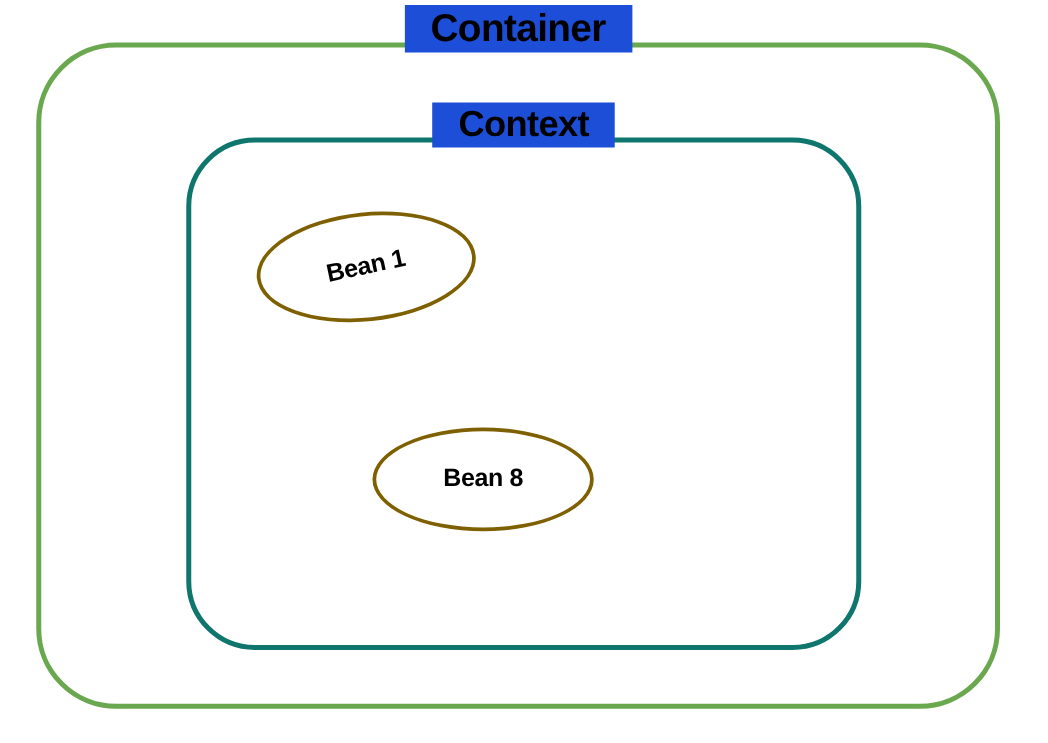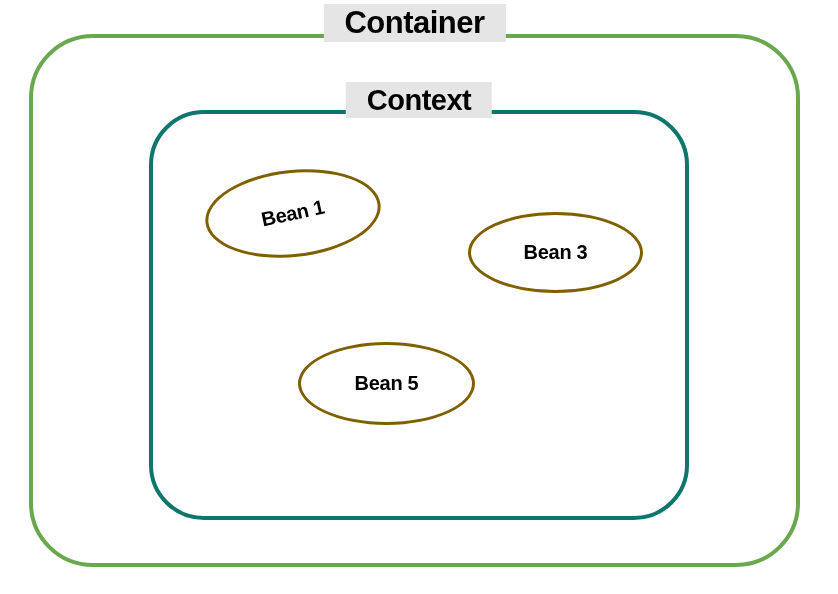--- a/index.html
+++ b/index.html
@@ -33,21 +33,21 @@
     top: 72px;    
     width: 540px;
     height: 410px;
     border: 4px solid #0f766e;
     border-radius: 55px;
   }
   .legend {
     position: absolute;
     left: 50%;
     transform: translateX(-50%);
-    background: #e5e5e5;
+    background: #1d4ed8;
     padding: 0 21px;
     font-weight: bold;
     color: #000000;
     white-space: nowrap;
     letter-spacing: -0.5px;
   }
   .legend-container {
     top: -34px;
     font-size: 31px;
     line-height: 38px;
@@ -108,21 +108,18 @@
 
     <div class="boundary context-rect">
       <span class="legend legend-context">Context</span>
     </div>
   </div>
 
   <div class="bean bean-1">
     <span class="bean-label">Bean 1</span>
   </div>
 
-  <div class="bean bean-3">
-    <span class="bean-label">Bean 3</span>
-  </div>
 
   <div class="bean bean-2">
-    <span class="bean-label">Bean 5</span>
+    <span class="bean-label">Bean 8</span>
   </div>
 
 </div>
 
 </body></html>

